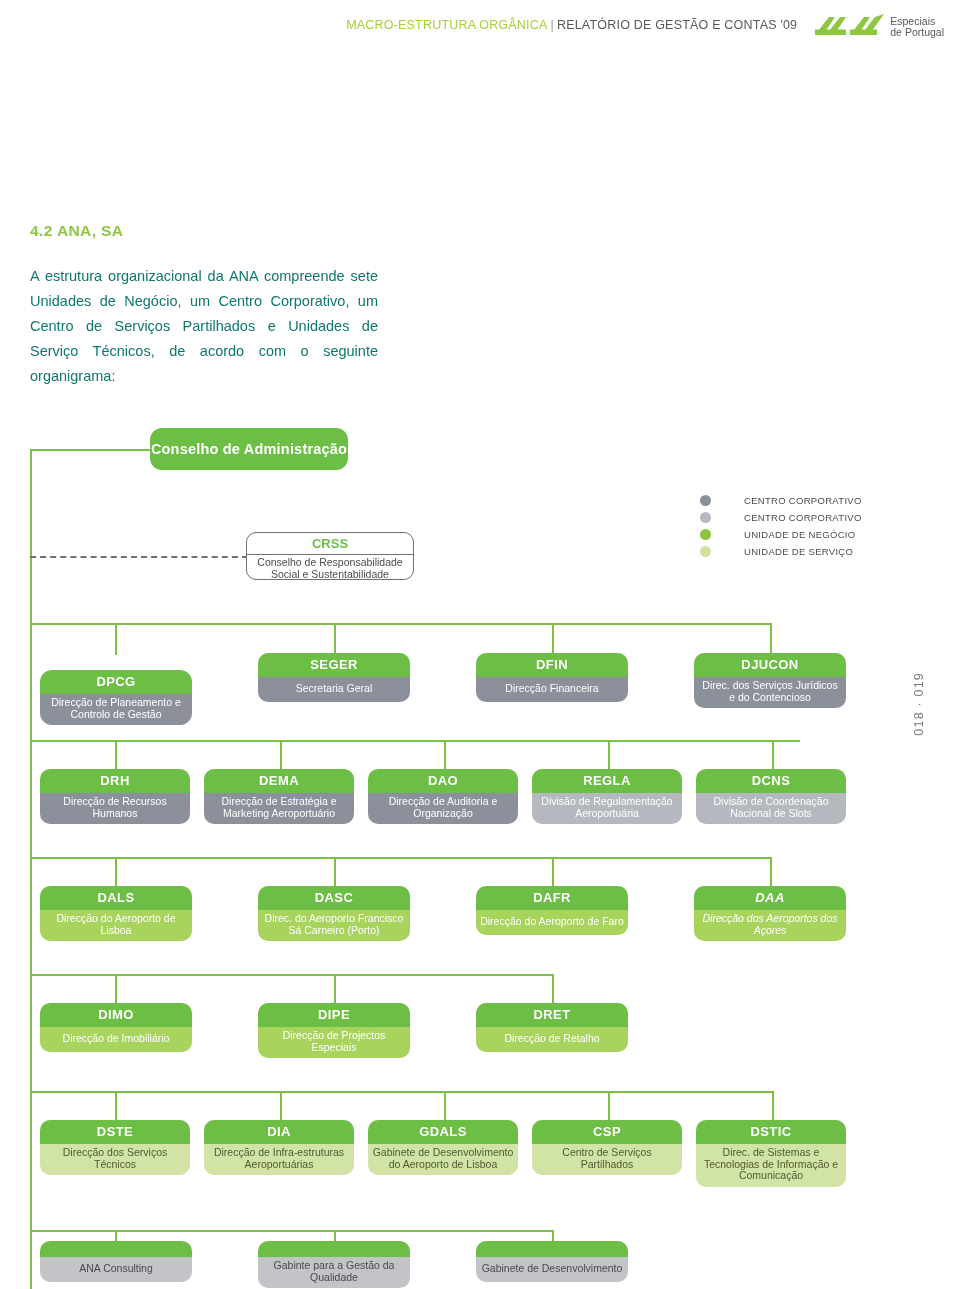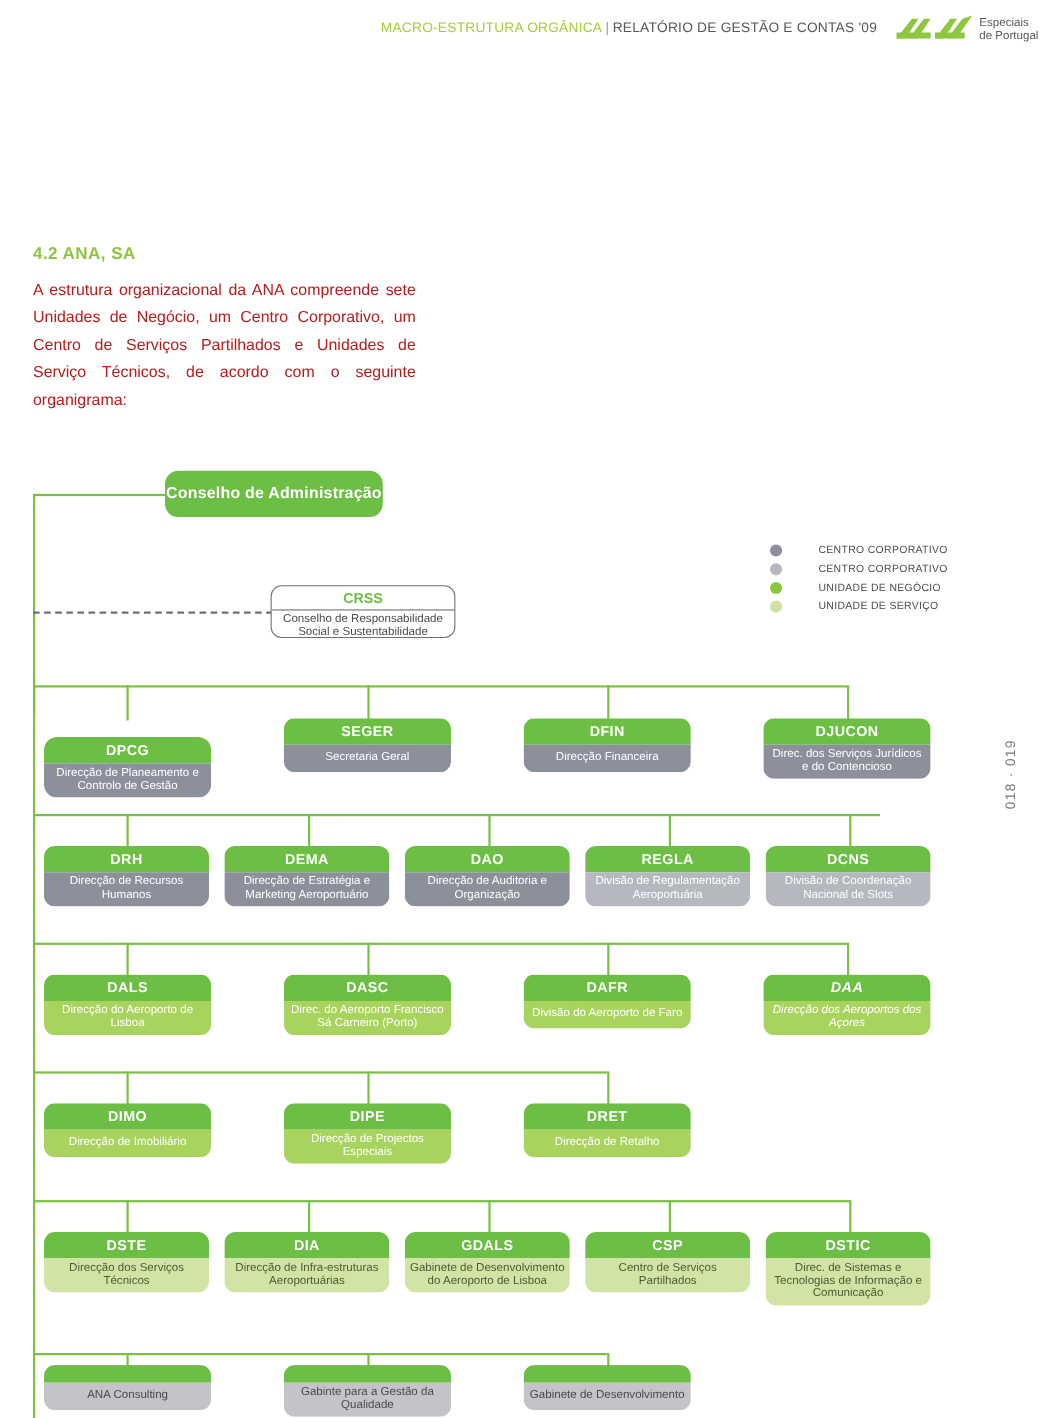--- a/index.html
+++ b/index.html
@@ -52,25 +52,25 @@
   .section-title {
     position: absolute;
     left: 30px; top: 222px;
     font-size: 15.5px;
     font-weight: bold;
     color: #8dc63f;
     letter-spacing: 0.4px;
   }
   .section-body {
     position: absolute;
-    left: 30px; top: 252px;
+    left: 30px; top: 264px;
     width: 348px;
     font-size: 14.5px;
     line-height: 25px;
-    color: #b91c1c;
+    color: #0f766e;
     text-align: justify;
   }
 
   
   .chart {
     position: absolute;
     left: 0; top: 410px;
     width: 928px;
     height: 880px;
   }
@@ -320,21 +320,21 @@
   <div class="node cat-neg" style="left:258px; top:476px; width:152px;">
     <div class="code">DASC</div>
     <div class="desc">Direc. do Aeroporto Francisco Sá Carneiro (Porto)</div>
   </div>
   <div class="node cat-neg" style="left:40px;  top:476px; width:152px;">
     <div class="code">DALS</div>
     <div class="desc">Direcção do Aeroporto de Lisboa</div>
   </div>
   <div class="node cat-neg" style="left:476px; top:476px; width:152px;">
     <div class="code">DAFR</div>
-    <div class="desc">Divisão do Aeroporto de Faro</div>
+    <div class="desc">Direcção do Aeroporto de Faro</div>
   </div>
   <div class="node cat-neg" style="left:694px; top:476px; width:152px;font-style:italic;">
     <div class="code">DAA</div>
     <div class="desc">Direcção dos Aeroportos dos Açores</div>
   </div>
 
   <div class="ln h" style="left:30px;  top:564px; width:522px;"></div>
   <div class="ln v" style="left:115px; top:564px; height:30px;"></div>
   <div class="ln v" style="left:334px; top:564px; height:30px;"></div>
   <div class="ln v" style="left:552px; top:564px; height:30px;"></div>

